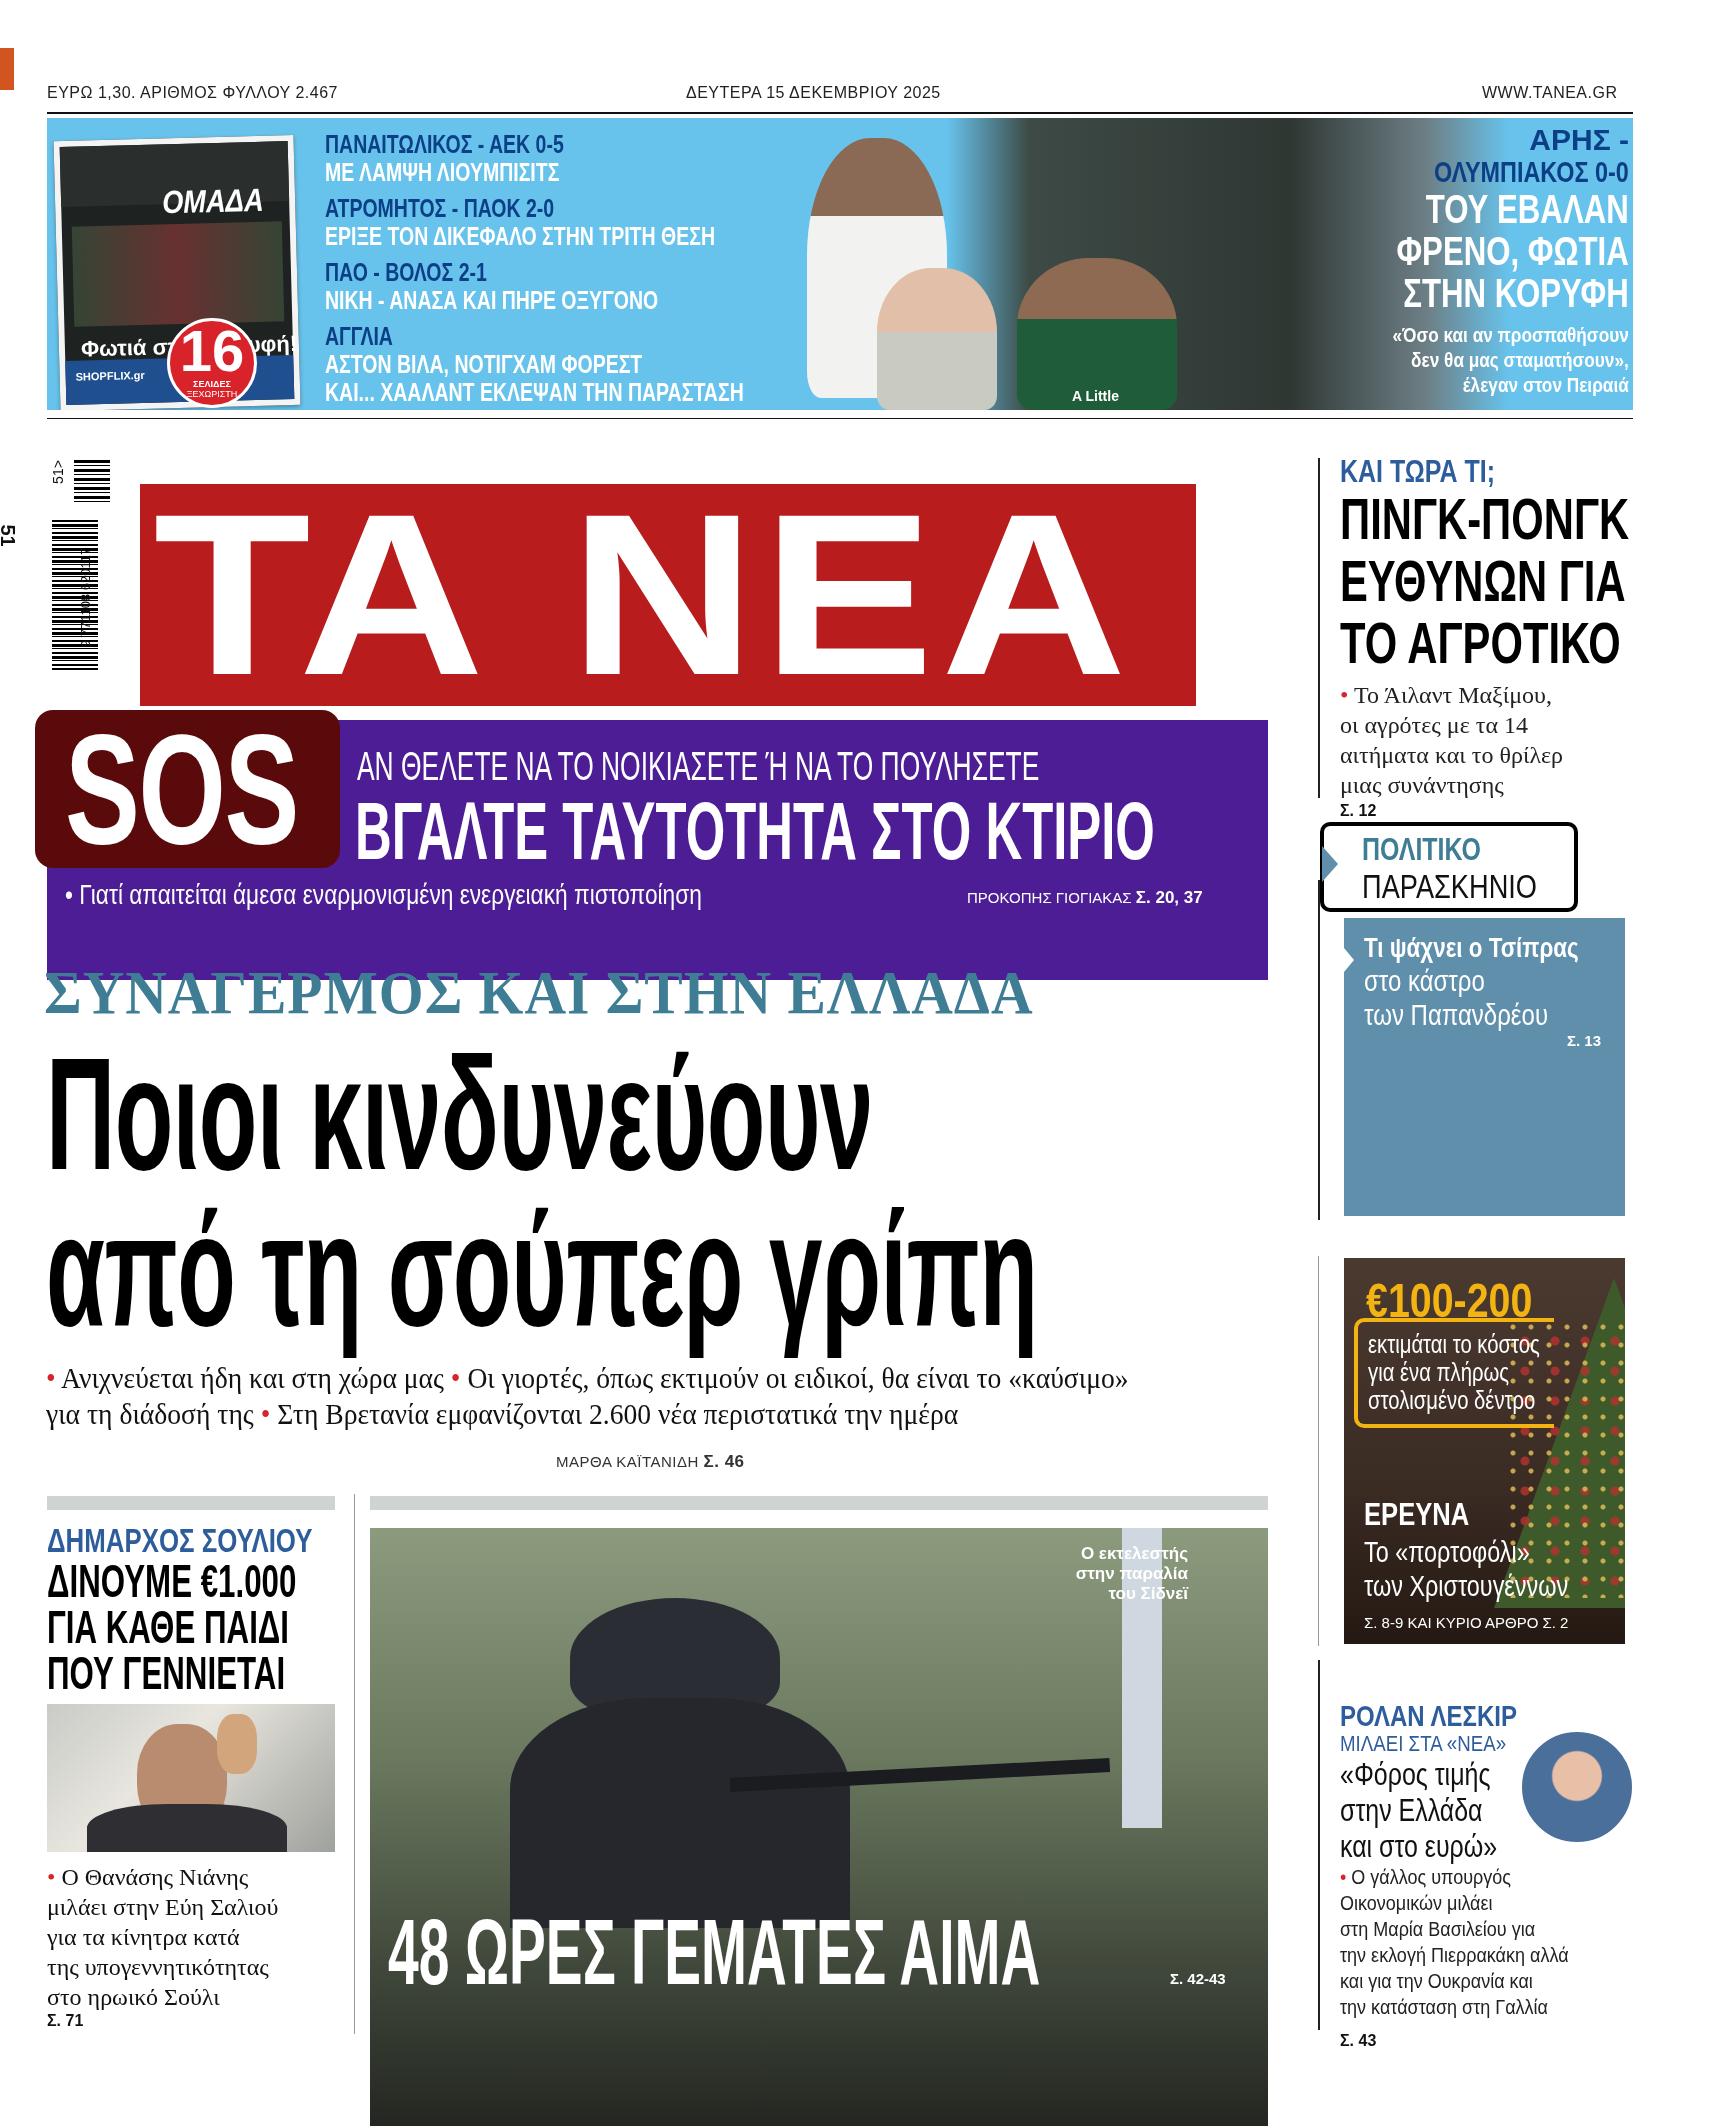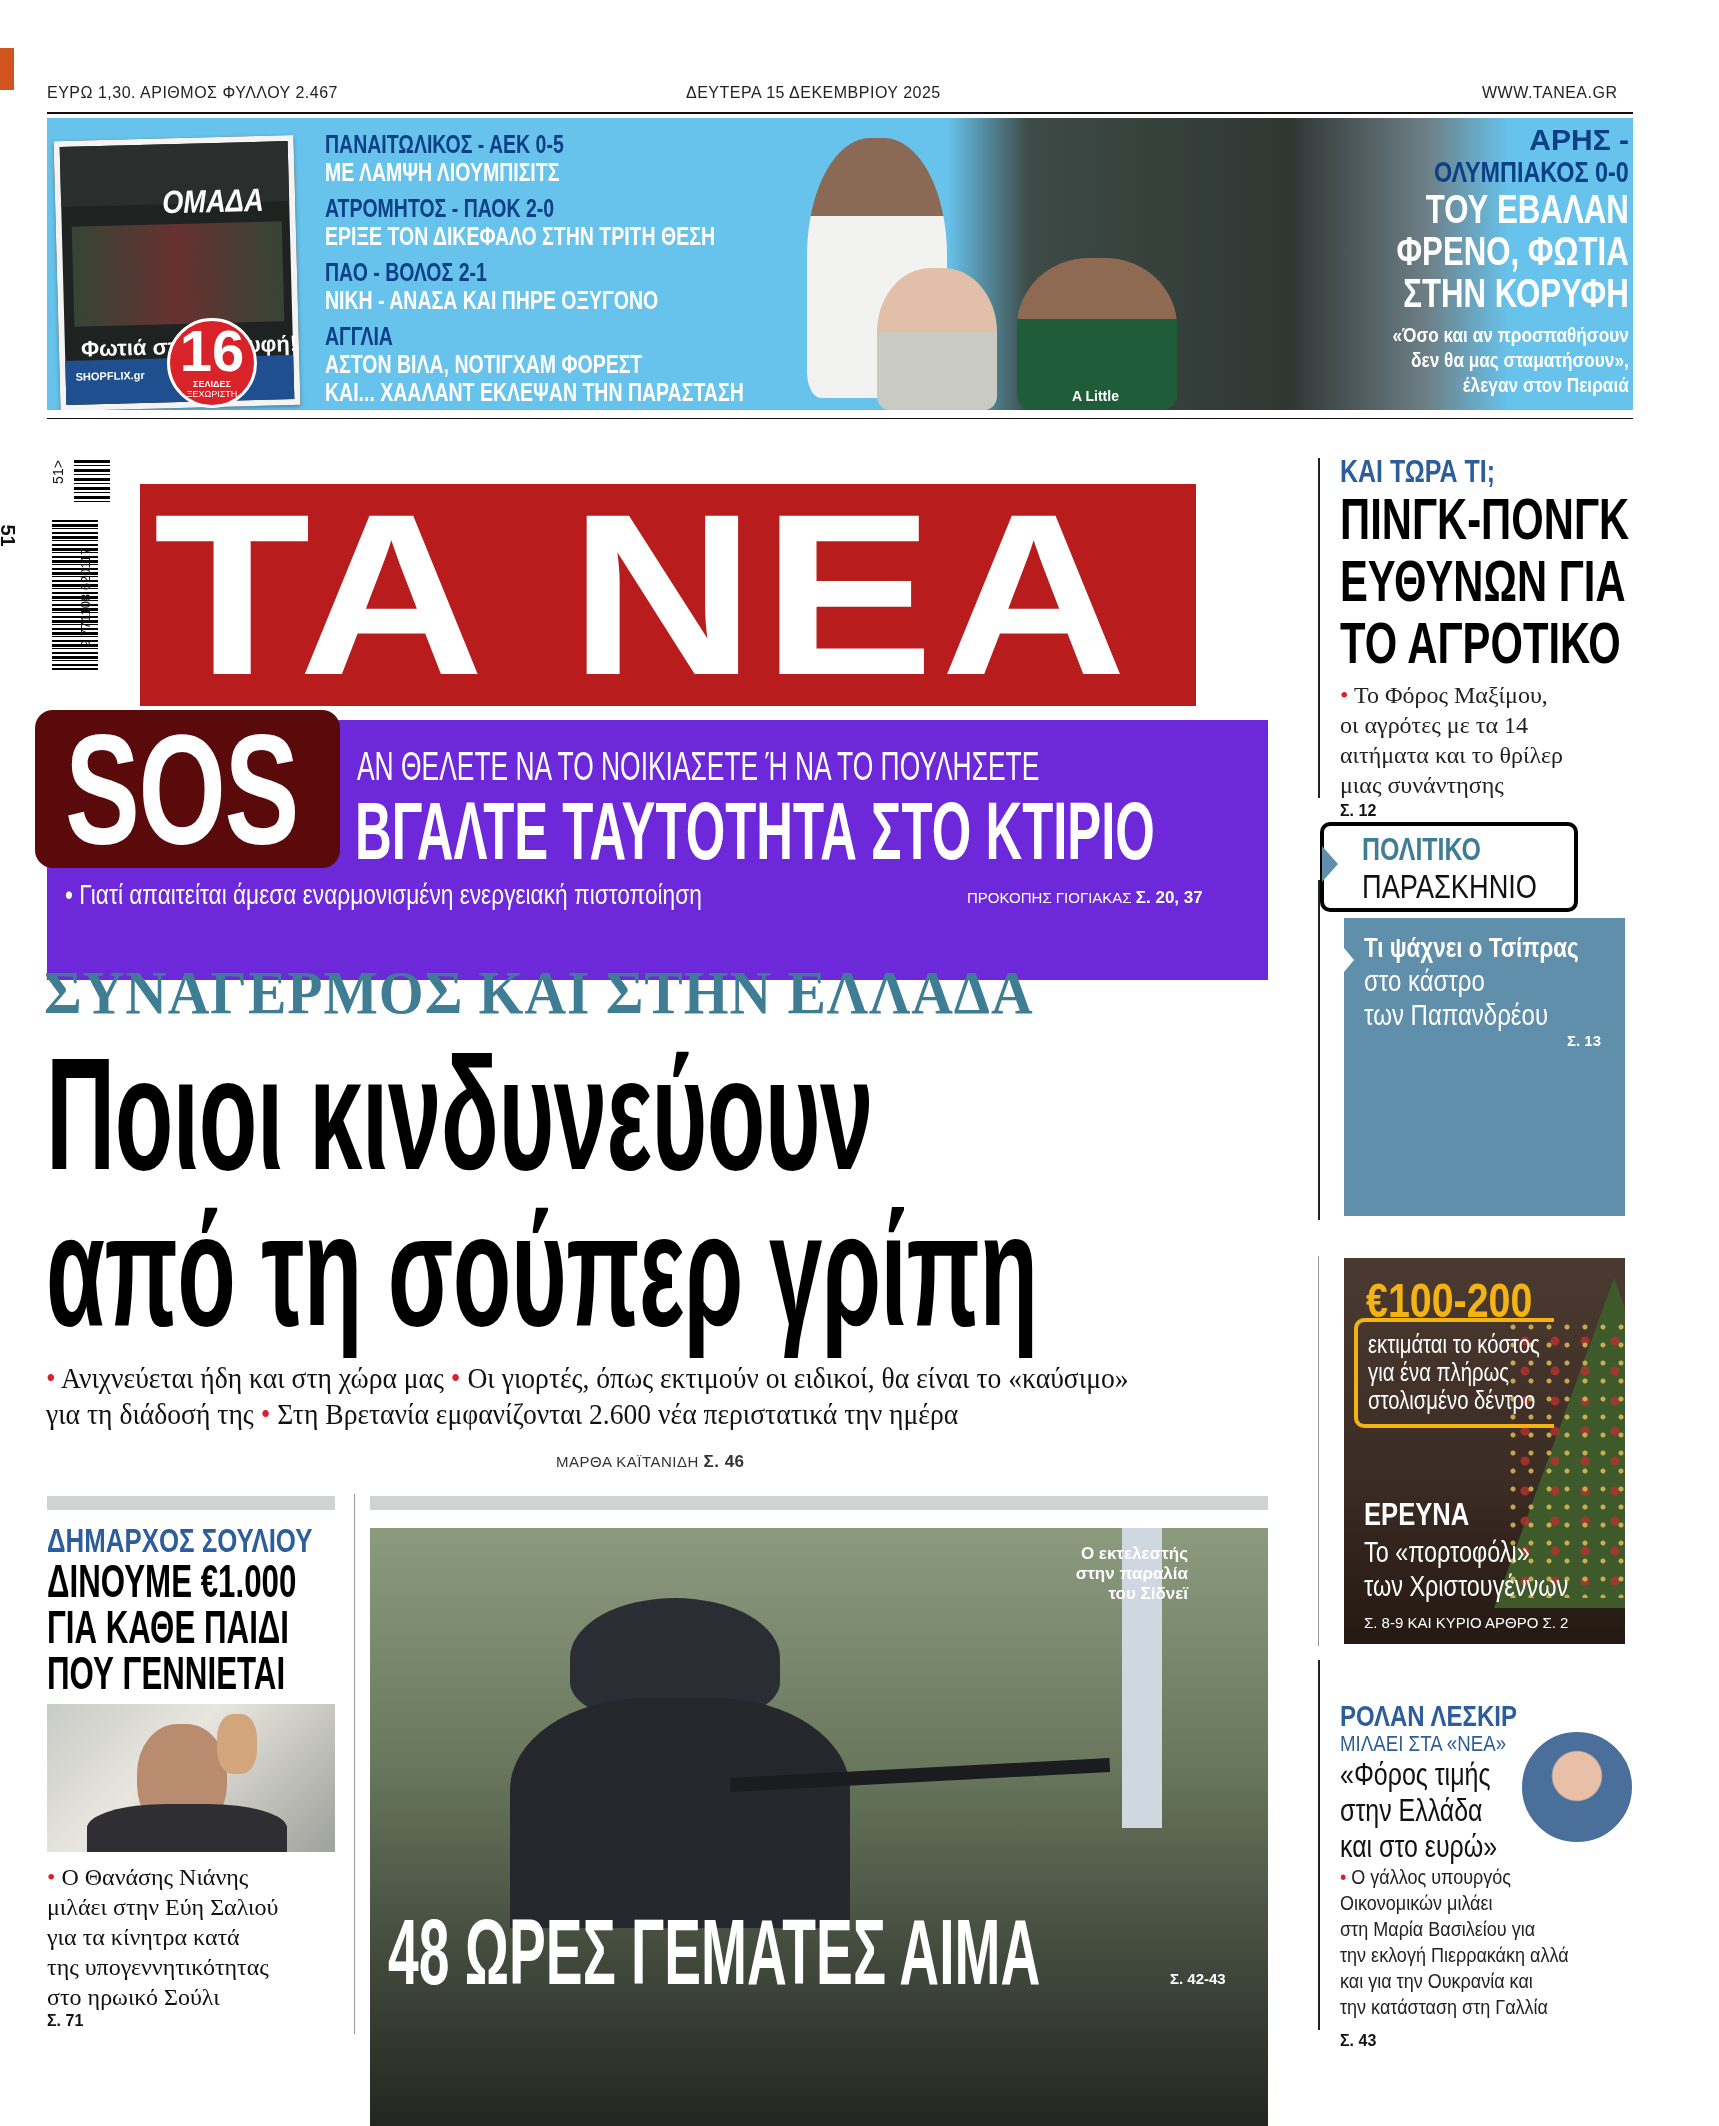--- a/index.html
+++ b/index.html
@@ -23,21 +23,21 @@
   .right-photo { left: 900px; top: 0; width: 686px; height: 292px; background: linear-gradient(90deg, rgba(103,195,236,0) 0%, #3d4a45 12%, #2f3733 50%, #6d7f86 70%, #67c3ec 82%); }
 
   
   #masthead { left: 140px; top: 484px; width: 1056px; height: 222px; background: #b91c1c; }
   #masthead-title { color: #fff; font-weight: 700; font-size: 230px; line-height: 222px; letter-spacing: 6px; transform: scaleX(1.12); transform-origin: left top; white-space: nowrap; padding-left: 12px; }
 
   
   .barcode { left: 48px; top: 450px; width: 62px; height: 230px; }
 
   
-  #sos-bar { left: 47px; top: 720px; width: 1221px; height: 260px; background: #6d28d9; }
+  #sos-bar { left: 47px; top: 720px; width: 1221px; height: 260px; background: #4c1d95; }
   #sos-box { left: 35px; top: 710px; width: 305px; height: 158px; background: #5a0a0b; border-radius: 18px; }
   #sos-text { color: #fff; font-weight: 700; font-size: 156px; line-height: 158px; transform: scaleX(0.72); transform-origin: left top; letter-spacing: -2px; white-space: nowrap; }
   .sos-kicker { color: #fff; font-size: 40px; line-height: 44px; white-space: nowrap; transform: scaleX(0.66); transform-origin: left top; }
   .sos-head { color: #fff; font-weight: 700; font-size: 82px; line-height: 86px; white-space: nowrap; transform: scaleX(0.62); transform-origin: left top; }
   .sos-deck { color: #fff; font-size: 27px; line-height: 30px; white-space: nowrap; transform: scaleX(0.84); transform-origin: left top; }
   .sos-byline { color: #fff; font-size: 15px; white-space: nowrap; }
 
   
   .kicker-serif { color: #3f7d95; font-weight: 700; font-size: 62px; line-height: 64px; letter-spacing: 1px; white-space: nowrap; transform: scaleX(0.93); transform-origin: left top; }
   .main-head { color: #000; font-weight: 700; font-size: 160px; line-height: 160px; white-space: nowrap; transform: scaleX(0.60); transform-origin: left top; letter-spacing: -1px; }
@@ -186,21 +186,21 @@
 <div class="abs vrule" style="left:1318px;top:458px;height:340px;"></div>
 <div class="abs vrule" style="left:1318px;top:880px;height:340px;"></div>
 <div class="abs vrule" style="left:1318px;top:1256px;height:390px;width:1px;background:#999;"></div>
 <div class="abs vrule" style="left:1318px;top:1660px;height:370px;"></div>
 
 <div class="abs" style="left:1340px;top:454px;">
   <div class="rc-kicker">ΚΑΙ ΤΩΡΑ ΤΙ;</div>
   <div class="rc-head">ΠΙΝΓΚ-ΠΟΝΓΚ</div>
   <div class="rc-head">ΕΥΘΥΝΩΝ ΓΙΑ</div>
   <div class="rc-head">ΤΟ ΑΓΡΟΤΙΚΟ</div>
-  <div class="serif rc-body" style="margin-top:6px;"><span class="dot">• </span><span>Το Φόρος Μαξίμου,</span></div>
+  <div class="serif rc-body" style="margin-top:6px;"><span class="dot">• </span><span>Το Άιλαντ Μαξίμου,</span></div>
   <div class="serif rc-body">οι αγρότες με τα 14</div>
   <div class="serif rc-body">αιτήματα και το θρίλερ</div>
   <div class="serif rc-body">μιας συνάντησης</div>
   <div class="page-ref" style="margin-top:2px;">Σ. 12</div>
 </div>
 
 <div id="parask-box" class="abs">
   <div class="abs" style="left:-2px;top:20px;width:0;height:0;border-top:18px solid transparent;border-bottom:18px solid transparent;border-left:16px solid #5f8fab;"></div>
   <div class="abs parask-k" style="left:38px;top:6px;">ΠΟΛΙΤΙΚΟ</div>
   <div class="abs parask-t" style="left:38px;top:42px;">ΠΑΡΑΣΚΗΝΙΟ</div>

